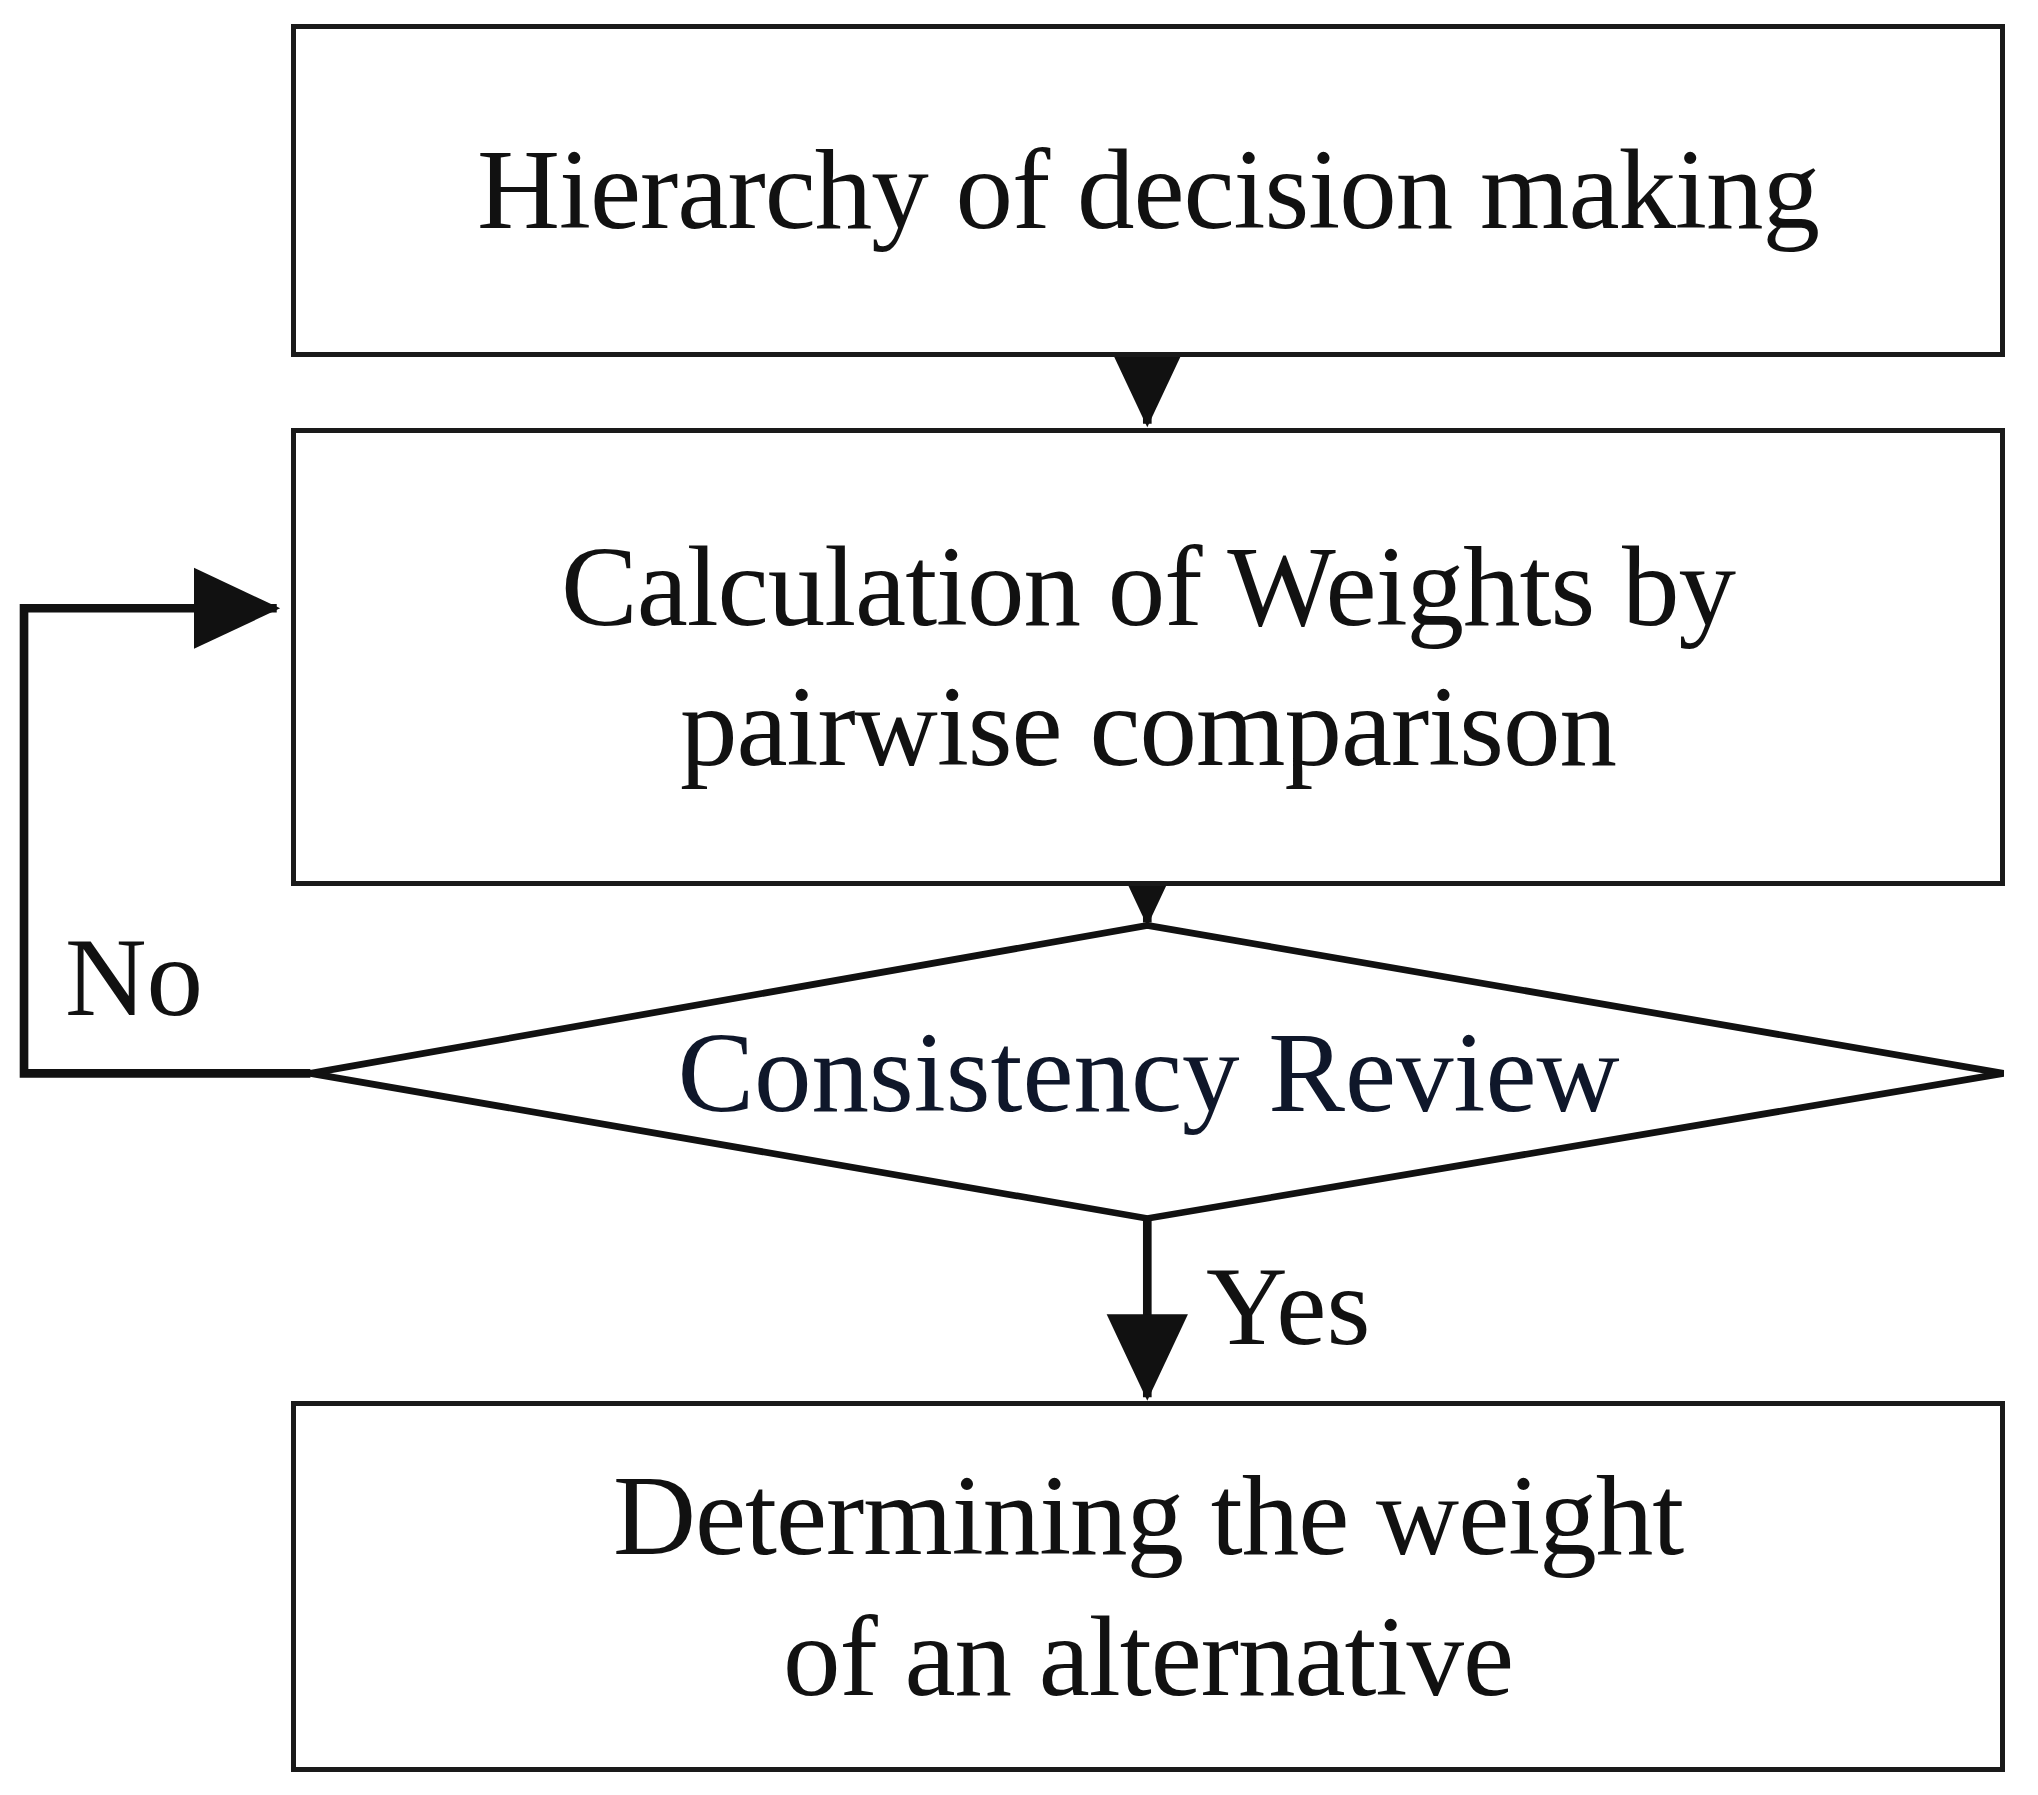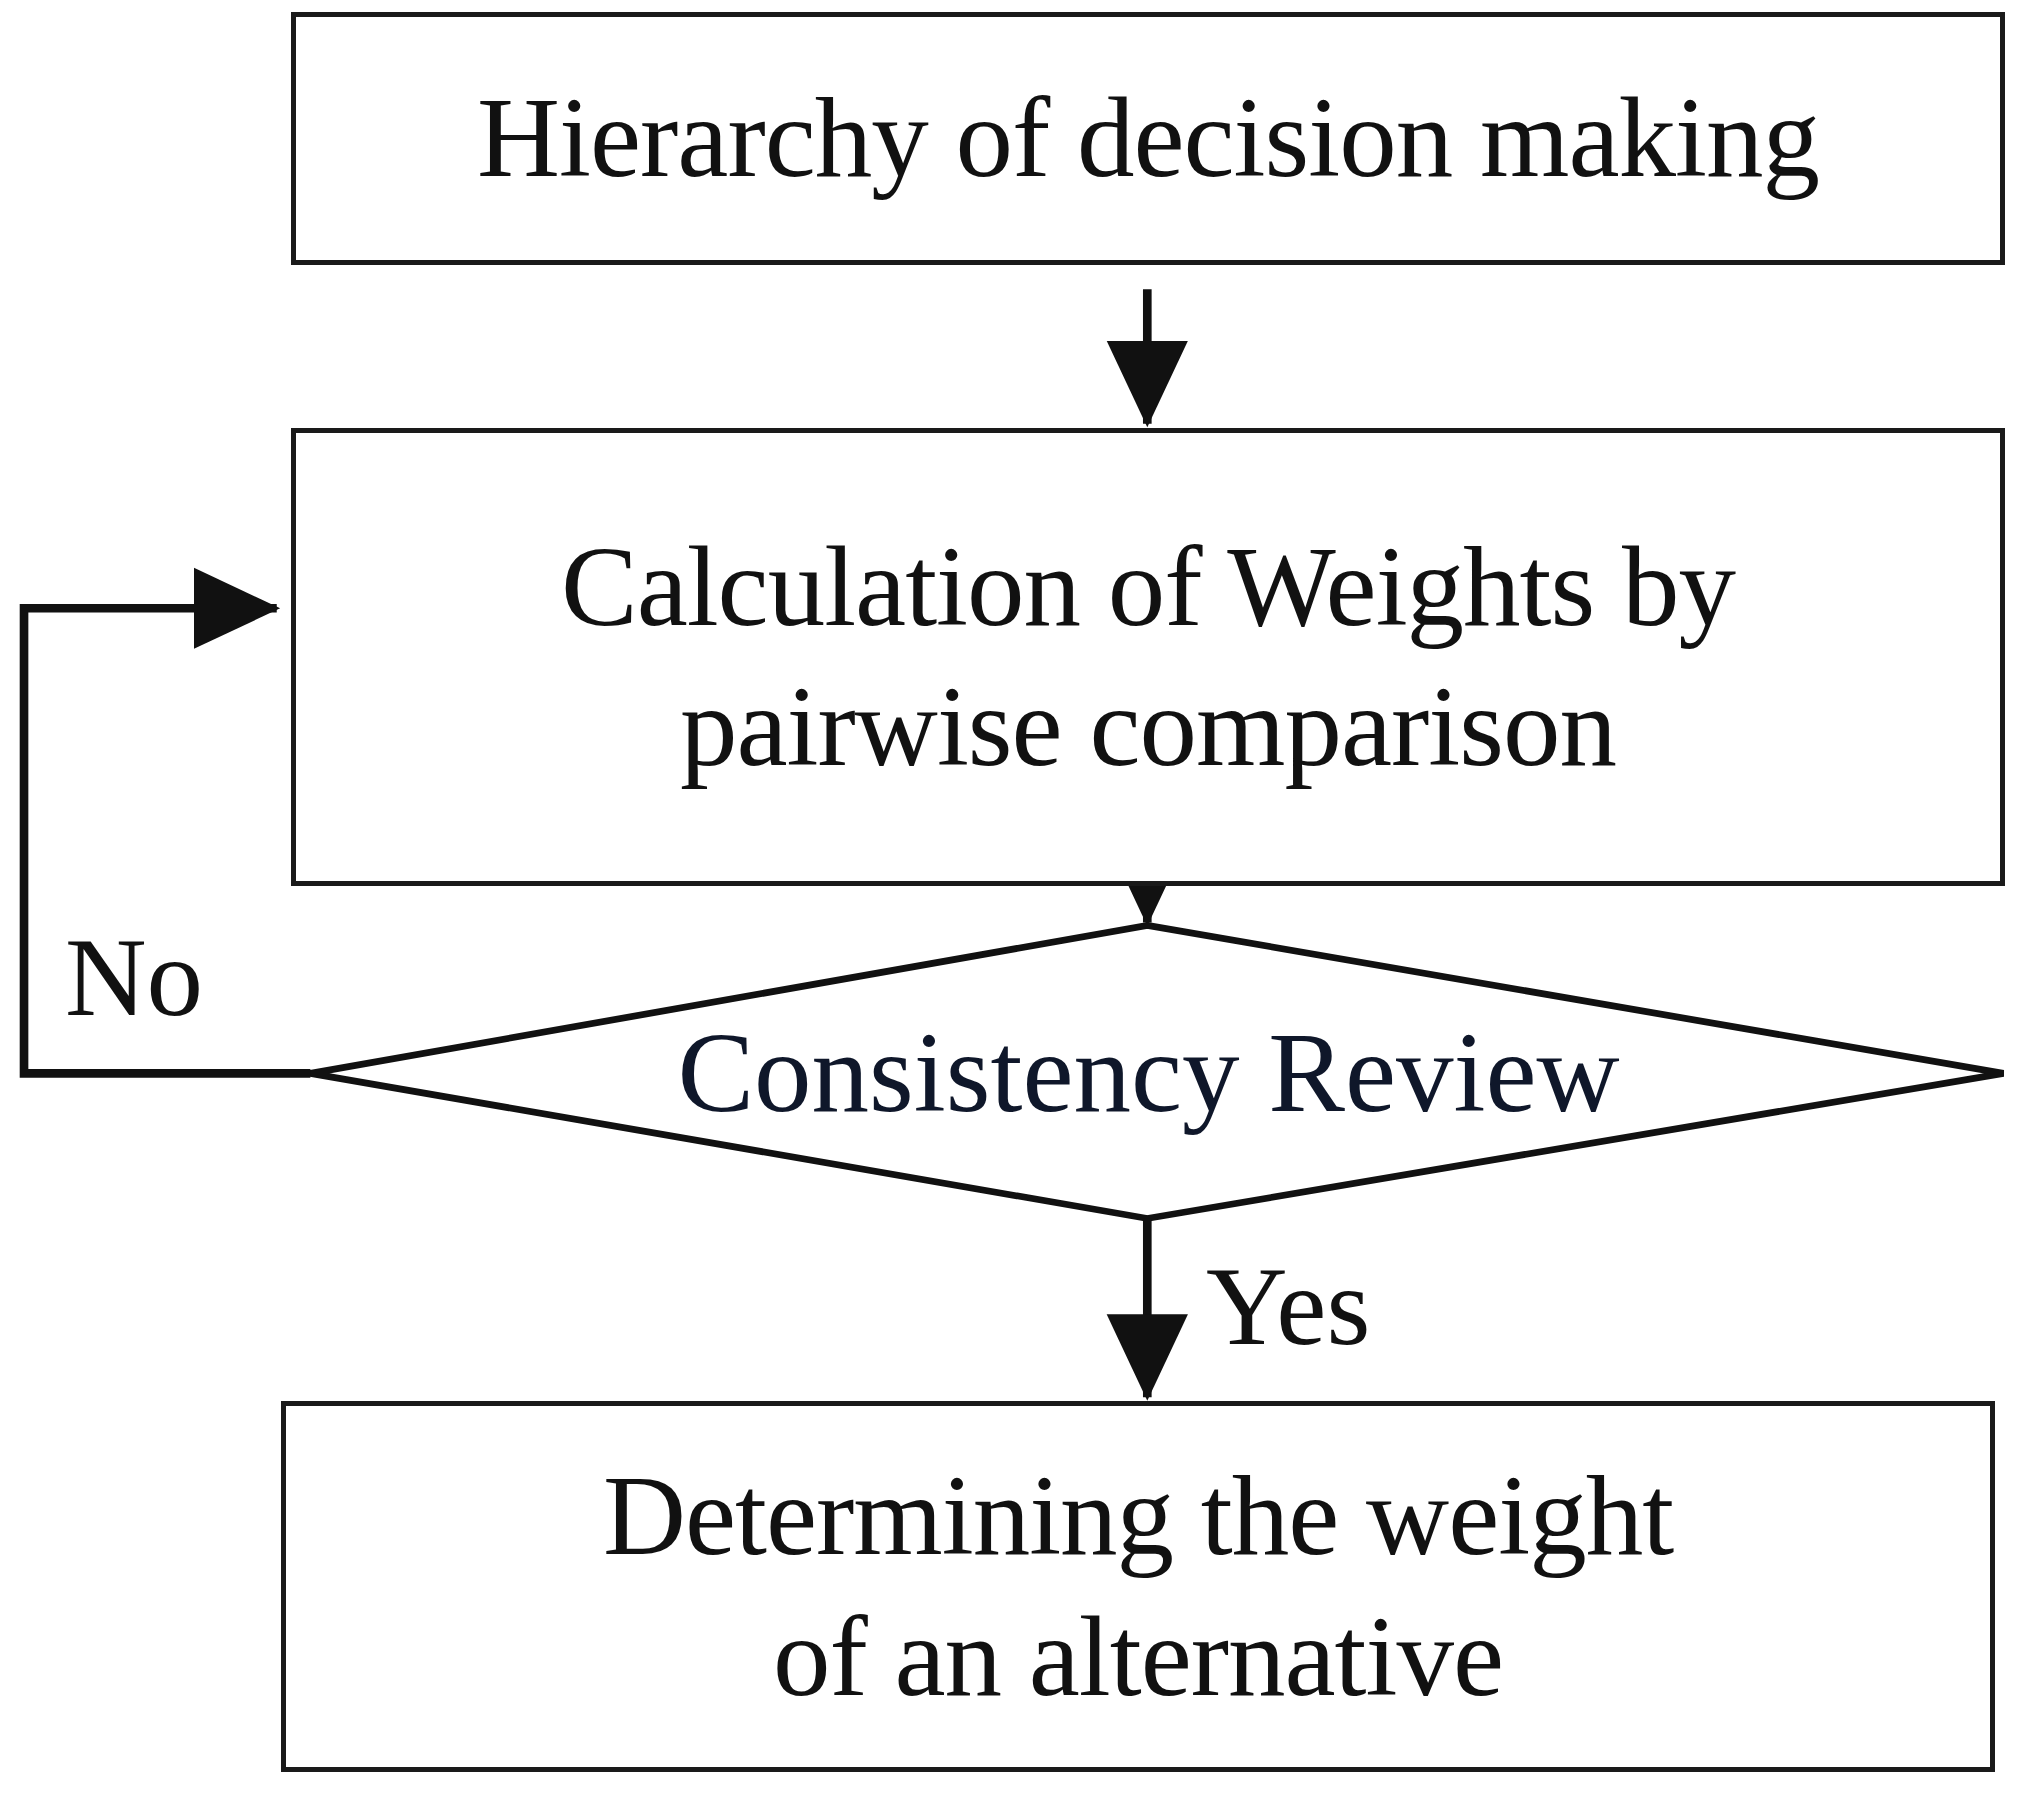--- a/index.html
+++ b/index.html
@@ -53,23 +53,23 @@
   }
   .decision-text {
     position: absolute;
     font-family: "Liberation Serif", "DejaVu Serif", serif;
     color: #0f172a;
     font-size: 115px;
     line-height: 1;
     white-space: nowrap;
     text-align: center;
   }
-  #box-hierarchy   { left: 291px;  top: 12px;   width: 1714px; height: 253px; }
+  #box-hierarchy   { left: 291px;  top: 24px;   width: 1714px; height: 333px; }
   #box-calculation { left: 291px;  top: 428px;  width: 1714px; height: 458px; }
-  #box-determining { left: 281px;  top: 1401px; width: 1714px; height: 371px; }
+  #box-determining { left: 291px;  top: 1401px; width: 1714px; height: 371px; }
   #label-no  { left: 65px;   top: 920px;  }
   #label-yes { left: 1206px; top: 1249px; }
   #decision-label { left: 541px; top: 1015px; width: 1215px; }
 </style>
 </head>
 <body>
 
 <div id="canvas">
 
   <svg id="flow-svg" viewBox="0 0 2122 1869" xmlns="http://www.w3.org/2000/svg">

